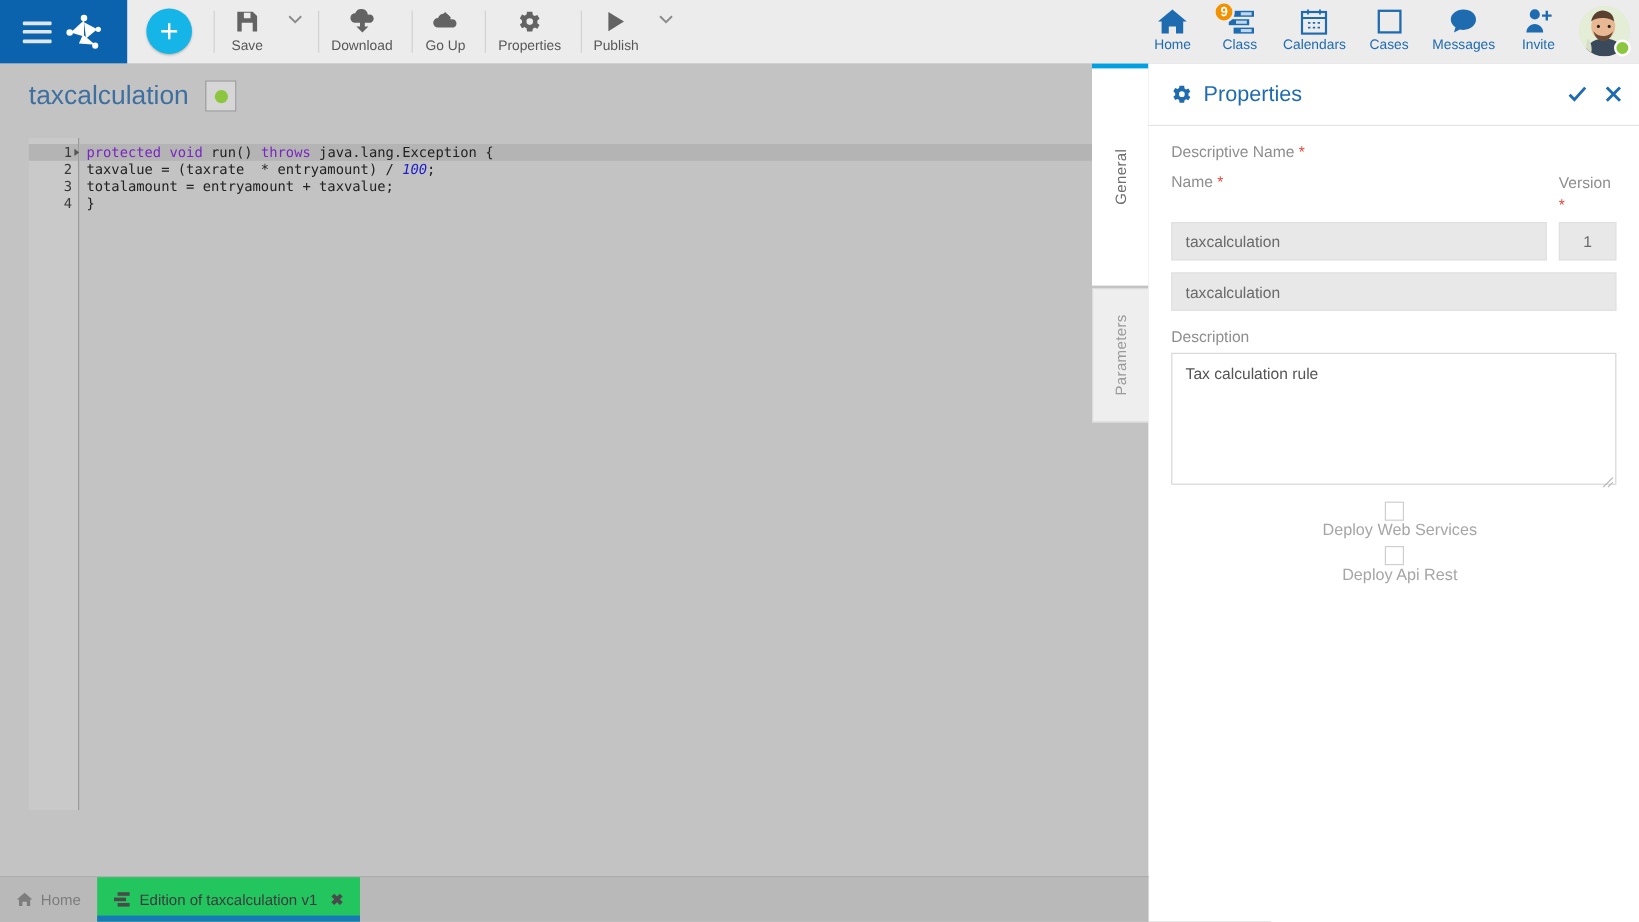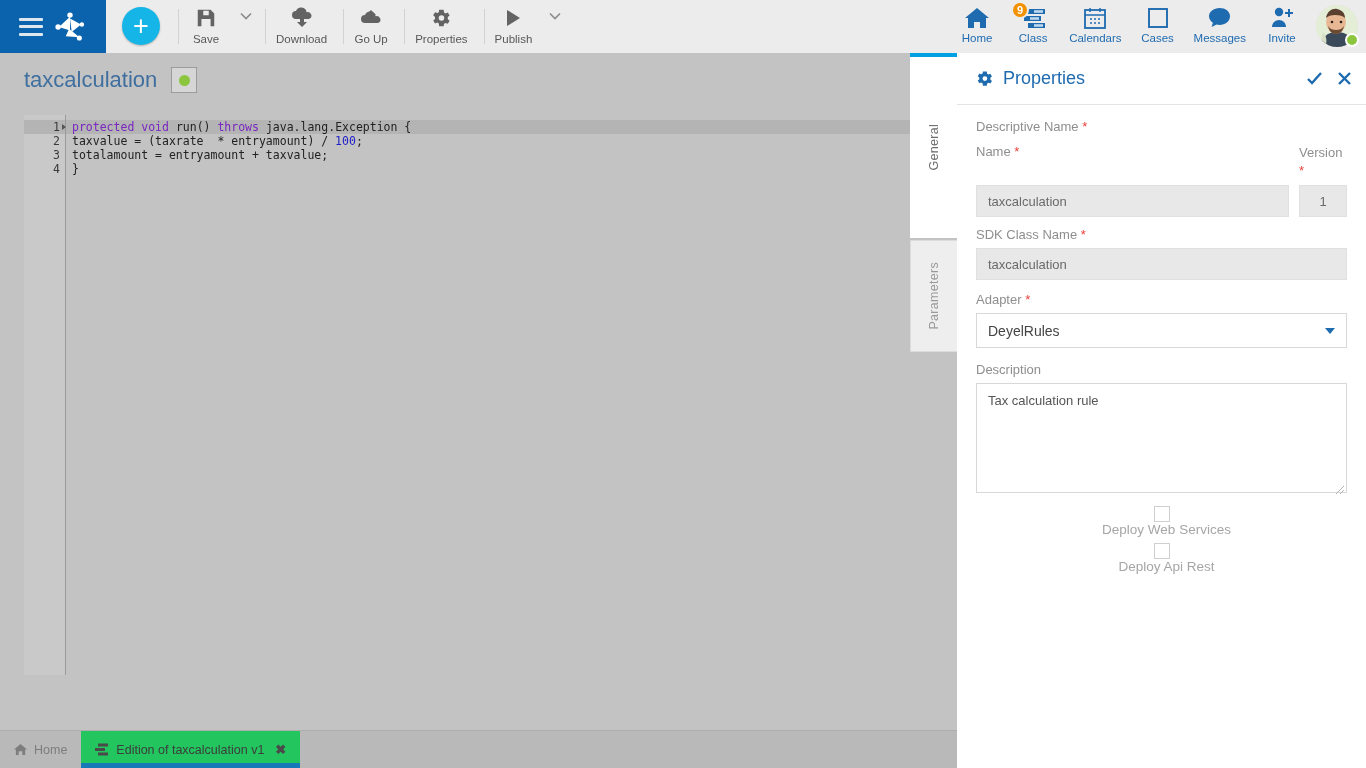--- a/index.html
+++ b/index.html
@@ -111,21 +111,21 @@
   .gutter .gl.active { background: #b4b4b4; }
   .gutter .fold {
     position: absolute; right: -1px; top: 4px;
     width: 0; height: 0;
     border-left: 4px solid #555; border-top: 3px solid transparent; border-bottom: 3px solid transparent;
   }
   .code { flex: 1 1 auto; padding-top: 5px; overflow: hidden; }
   .code .ln { height: 14px; line-height: 14px; padding-left: 6px; white-space: pre; color: #222; }
   .code .ln.active { background: #b4b4b4; }
   .k { color: #7a26c1; }
-  .n { color: #2020c8; }
+  .n { color: #2020c8; font-style: italic; }
 
   
   .vtabs { position: absolute; left: 910px; top: 53px; width: 47px; }
   .vtab {
     width: 47px; display: flex; align-items: center; justify-content: center;
     cursor: pointer; position: relative;
   }
   .vtab span {
     writing-mode: vertical-rl; transform: rotate(180deg);
     font-size: 12.5px; letter-spacing: .3px;
@@ -468,39 +468,23 @@
         <div class="grow">
           <input class="inp disabled" type="text" disabled="" value="taxcalculation" style="">
         </div>
         <div class="vers">
           <input class="inp disabled" type="text" disabled="" style="text-align: center; padding: 0px;" value="1">
         </div>
       </div>
     </div>
 
     <div class="fld" style="margin-top:10px">
-      <div class="flabel">
-        <span>SDK Class Name</span>
-        <span class="req">*</span>
-      </div>
       <input class="inp disabled" type="text" disabled="" value="taxcalculation" style="">
     </div>
 
-    <div class="fld" style="margin-top:12px">
-      <div class="flabel">
-        <span>Adapter</span>
-        <span class="req">*</span>
-      </div>
-      <div class="selwrap">
-        <div class="sel">
-          <span>DeyelRules</span>
-        </div>
-        <span class="sel-arrow"></span>
-      </div>
-    </div>
 
     <div class="fld" style="margin-top:14px">
       <div class="flabel">
         <span>Description</span>
       </div>
       <div class="ta-wrap">
         <textarea class="ta" style="">Tax calculation rule</textarea>
         <svg class="ta-grip" viewBox="0 0 12 12">
           <path d="M11 3L3 11M11 7L7 11" stroke="#b5b5b5" stroke-width="1" fill="none"></path>
         </svg>

